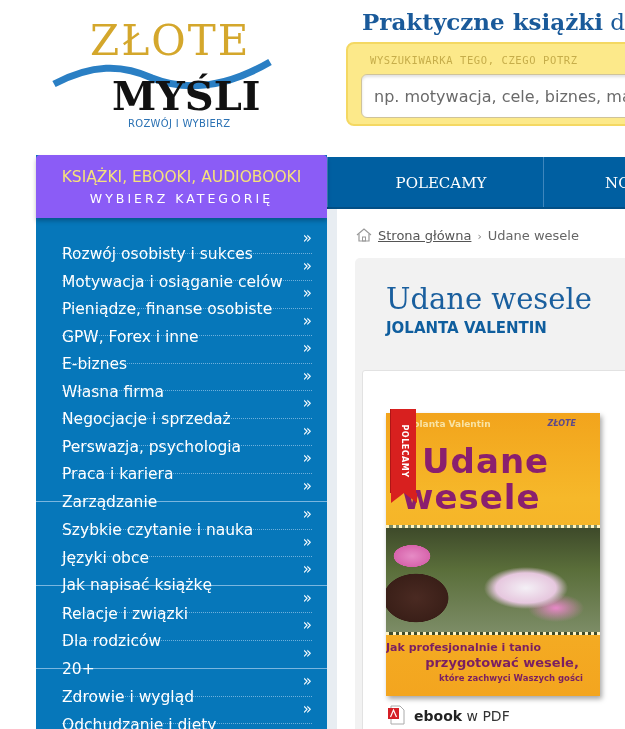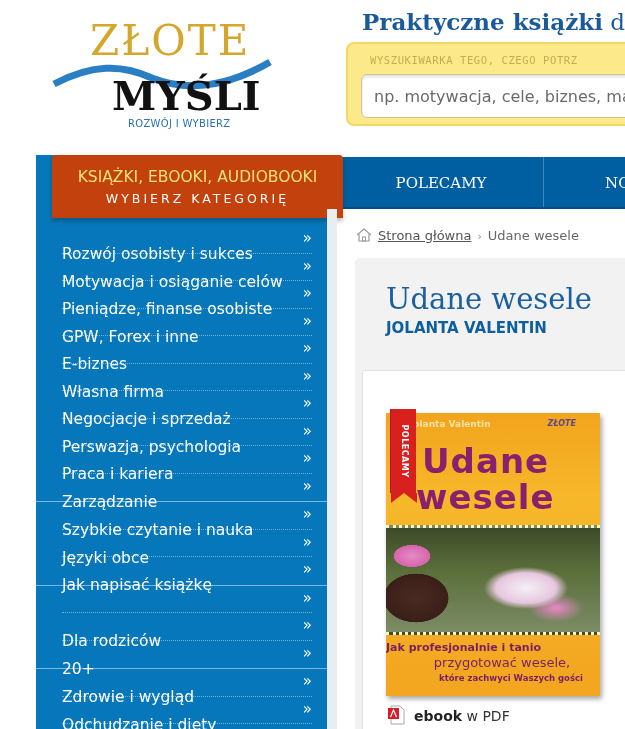--- a/index.html
+++ b/index.html
@@ -24,21 +24,21 @@
 
   
   .navbar { position: absolute; left: 327px; top: 157px; width: 298px; height: 52px; background: #005fa1; border-bottom: 2px solid #024f86; }
   .nav-item { position: absolute; top: 0; height: 50px; line-height: 52px; font-family: "DejaVu Serif", serif; font-size: 15px; color: #ffffff; text-align: center; }
   .nav-item.polecamy { left: 14px; width: 200px; }
   .nav-sep { position: absolute; top: 0; width: 1px; height: 50px; background: #3e86bd; }
   .nav-item.next { left: 278px; width: 60px; text-align: left; }
 
   
   .sidebar { position: absolute; left: 36px; top: 155px; width: 291px; height: 574px; background: #0677ba; }
-  .sidebar-head { position: absolute; left: 16px; top: 0; width: 291px; height: 63px; background: #c2410c; border-radius: 4px 4px 0 0; box-shadow: 0 3px 4px rgba(0,0,0,0.25); }
+  .sidebar-head { position: absolute; left: 0; top: 0; width: 291px; height: 63px; background: #8b5cf6; border-radius: 4px 4px 0 0; box-shadow: 0 3px 4px rgba(0,0,0,0.25); }
   .sidebar-title { position: absolute; left: 0; top: 13px; width: 291px; text-align: center; font-size: 15.5px; color: #f6e27a; white-space: nowrap; }
   .sidebar-sub { position: absolute; left: 0; top: 36px; width: 291px; text-align: center; font-size: 12.5px; color: #ffffff; letter-spacing: 3px; white-space: nowrap; }
   .cat-list { position: absolute; left: 0; top: 71px; width: 291px; }
   .cat-item { position: relative; height: 27.5px; margin-left: 26px; width: 250px; border-bottom: 1px dotted #6fb0dc; }
   .cat-item.group-end { border-bottom: none; }
   .group-line { height: 1px; background: #7ab6df; margin-left: 0; width: 291px; }
   .cat-label { position: absolute; left: 0; top: 3px; font-size: 15.5px; color: #ffffff; white-space: nowrap; margin-top: 16px; }
   .cat-arrow { position: absolute; right: 0; top: 3px; font-size: 15px; color: #ffffff; }
 
   
@@ -54,29 +54,29 @@
   .panel { position: absolute; left: 355px; top: 258px; width: 290px; height: 480px; background: #f2f2f2; border-radius: 5px; }
   .product-title { position: absolute; left: 386px; top: 282px; font-family: "DejaVu Serif", serif; font-size: 29px; color: #1a5f9e; white-space: nowrap; }
   .product-author { position: absolute; left: 386px; top: 319px; font-size: 15px; font-weight: bold; color: #0f5e9e; white-space: nowrap; }
   .inner-card { position: absolute; left: 362px; top: 370px; width: 280px; height: 370px; background: #ffffff; border: 1px solid #e2e2e2; border-radius: 3px; }
 
   
   .cover { position: absolute; left: 386px; top: 413px; width: 214px; height: 283px; background: linear-gradient(180deg, #f2a41c 0%, #f6b82a 30%, #f3a51f 100%); box-shadow: 2px 3px 5px rgba(0,0,0,0.35); overflow: hidden; }
   .cover-author { position: absolute; left: 24px; top: 6px; font-size: 9px; color: #f8e3a4; font-weight: bold; }
   .cover-logo { position: absolute; right: 24px; top: 6px; font-size: 8px; color: #5d4a8a; font-style: italic; font-weight: bold; }
   .cover-title1 { position: absolute; left: 36px; top: 28px; font-size: 34px; font-weight: bold; color: #8a1f6e; letter-spacing: 1px; }
-  .cover-title2 { position: absolute; left: 30px; top: 64px; font-size: 34px; font-weight: bold; color: #8a1f6e; letter-spacing: 1px; }
+  .cover-title2 { position: absolute; left: 16px; top: 64px; font-size: 34px; font-weight: bold; color: #8a1f6e; letter-spacing: 1px; }
   .cover-photo { position: absolute; left: 0; top: 112px; width: 214px; height: 110px; border-top: 3px dotted #fff3c0; border-bottom: 3px dotted #fff3c0; background:
       radial-gradient(ellipse 30px 18px at 26px 28px, #e68bc5 0%, #d764ac 60%, transparent 62%),
       radial-gradient(ellipse 40px 30px at 30px 70px, #4a2a22 0%, #3a1f18 80%, transparent 82%),
       radial-gradient(ellipse 60px 30px at 140px 60px, #f4f0f6 0%, #e6c7de 50%, transparent 70%),
       radial-gradient(ellipse 40px 20px at 170px 80px, #e888c8 0%, transparent 70%),
       linear-gradient(180deg, #3e4a2a 0%, #5a6e3a 40%, #7c8c66 100%); }
   .cover-sub1 { position: absolute; left: 0; width: 214px; top: 228px; text-align: left; font-size: 11px; font-weight: bold; color: #7a1f62; }
-  .cover-sub2 { position: absolute; left: 0; width: 232px; top: 242px; text-align: center; font-size: 13px; font-weight: normal; color: #7a1f62; }
+  .cover-sub2 { position: absolute; left: 0; width: 232px; top: 242px; text-align: center; font-size: 13px; font-weight: bold; color: #7a1f62; }
   .cover-sub3 { position: absolute; left: 0; width: 250px; top: 260px; text-align: center; font-size: 8.5px; font-weight: bold; color: #7a1f62; }
 
   .ribbon { position: absolute; left: 390px; top: 409px; width: 26px; height: 84px; background: #d8201f; border-left: 1px solid #b01515; }
   .ribbon::after { content: ""; position: absolute; left: 0; bottom: -10px; width: 0; height: 0; border-left: 13px solid #d8201f; border-right: 13px solid #d8201f; border-bottom: 10px solid transparent; }
   .ribbon-text { position: absolute; left: 13px; top: 42px; transform: translate(-50%, -50%) rotate(90deg); font-size: 8px; font-weight: bold; color: #ffffff; letter-spacing: 0.5px; white-space: nowrap; }
 
   .format { position: absolute; left: 388px; top: 705px; font-size: 14px; color: #333; white-space: nowrap; }
   .format .pdf-icon { display: inline-block; vertical-align: -4px; margin-right: 8px; }
   .format b { font-weight: bold; color: #222; }
 </style>
@@ -160,20 +160,21 @@
     <div class="cat-item">
         <span class="cat-label">Języki obce</span>
         <span class="cat-arrow">»</span>
       </div>
     <div class="cat-item group-end">
         <span class="cat-label">Jak napisać książkę</span>
         <span class="cat-arrow">»</span>
       </div>
     <div class="group-line"></div>
     <div class="cat-item">
+        <span class="cat-label">Relacje i związki</span>
         <span class="cat-arrow">»</span>
       </div>
     <div class="cat-item">
         <span class="cat-label">Dla rodziców</span>
         <span class="cat-arrow">»</span>
       </div>
     <div class="cat-item group-end">
         <span class="cat-label">20+</span>
         <span class="cat-arrow">»</span>
       </div>

